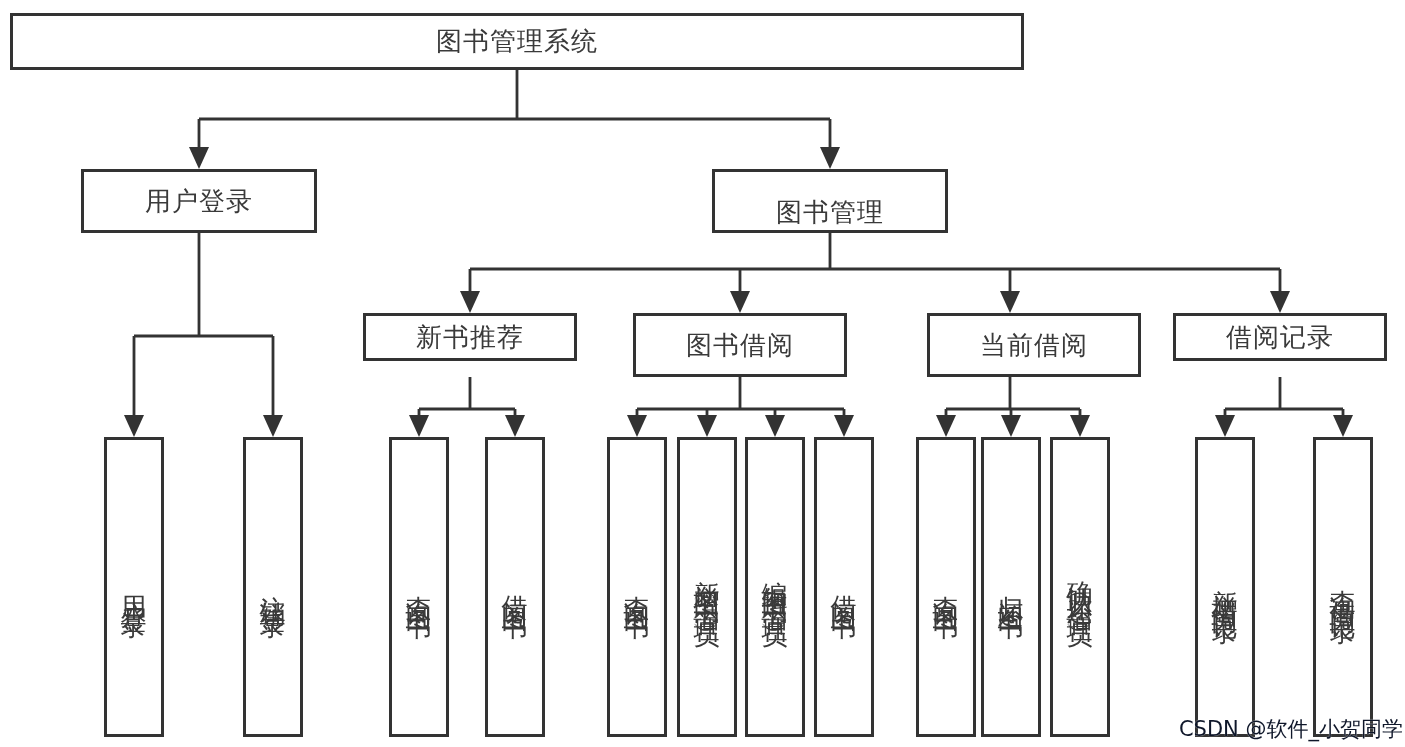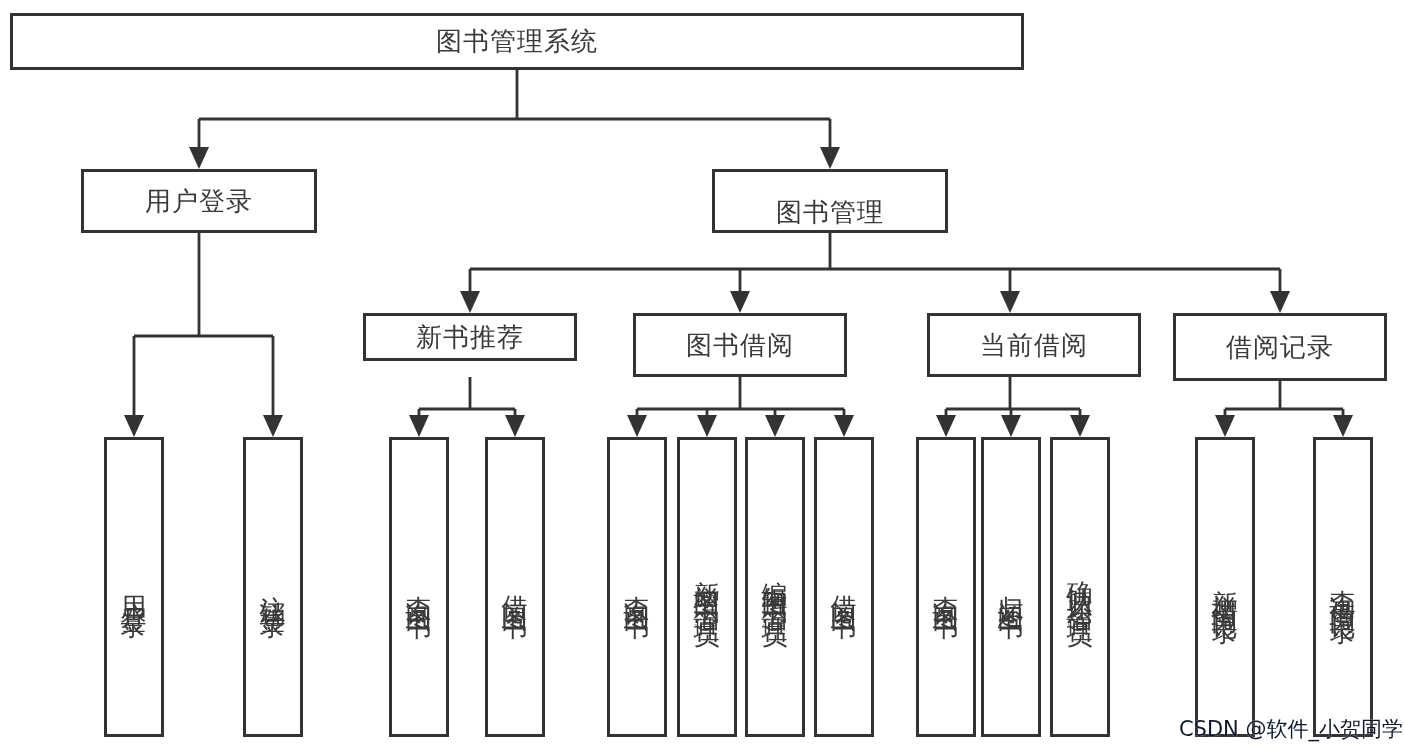--- a/index.html
+++ b/index.html
@@ -105,21 +105,21 @@
 
   <div class="box hbox" style="left:363px; top:313px; width:214px; height:48px;">
     <span class="lbl">新书推荐</span>
   </div>
   <div class="box hbox" style="left:633px; top:313px; width:214px; height:64px;">
     <span class="lbl">图书借阅</span>
   </div>
   <div class="box hbox" style="left:903px; top:313px; width:214px; height:64px;margin-left:24px;">
     <span class="lbl">当前借阅</span>
   </div>
-  <div class="box hbox" style="left:1173px; top:313px; width:214px; height:68px;">
+  <div class="box hbox" style="left:1173px; top:313px; width:214px; height:48px;">
     <span class="lbl">借阅记录</span>
   </div>
 
   <div class="box vbox" style="left:104px; top:437px; width:60px; height:300px;">
     <span class="lbl">用户登录</span>
   </div>
   <div class="box vbox" style="left:243px; top:437px; width:60px; height:300px;">
     <span class="lbl">注销登录</span>
   </div>
 

